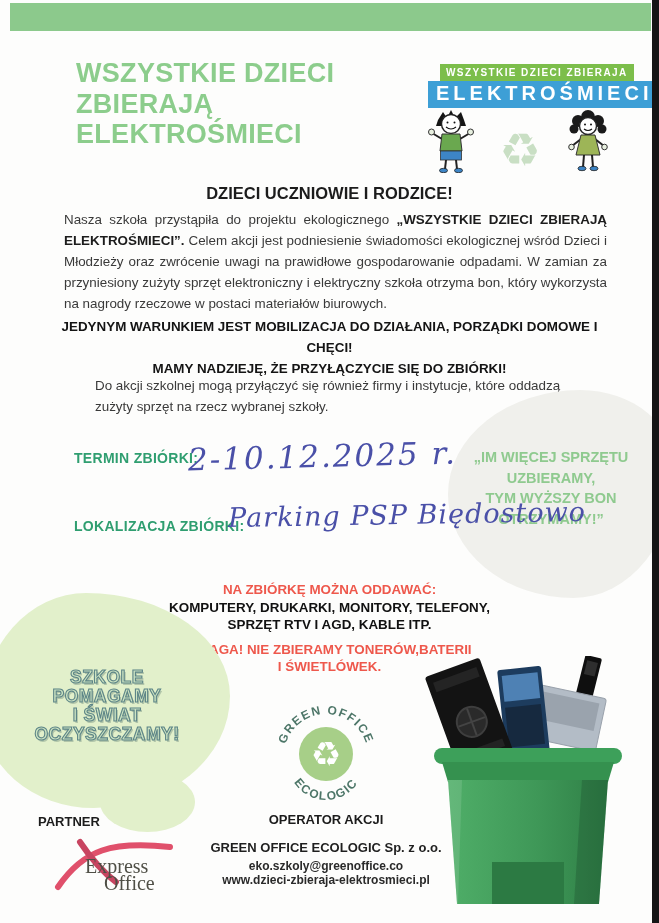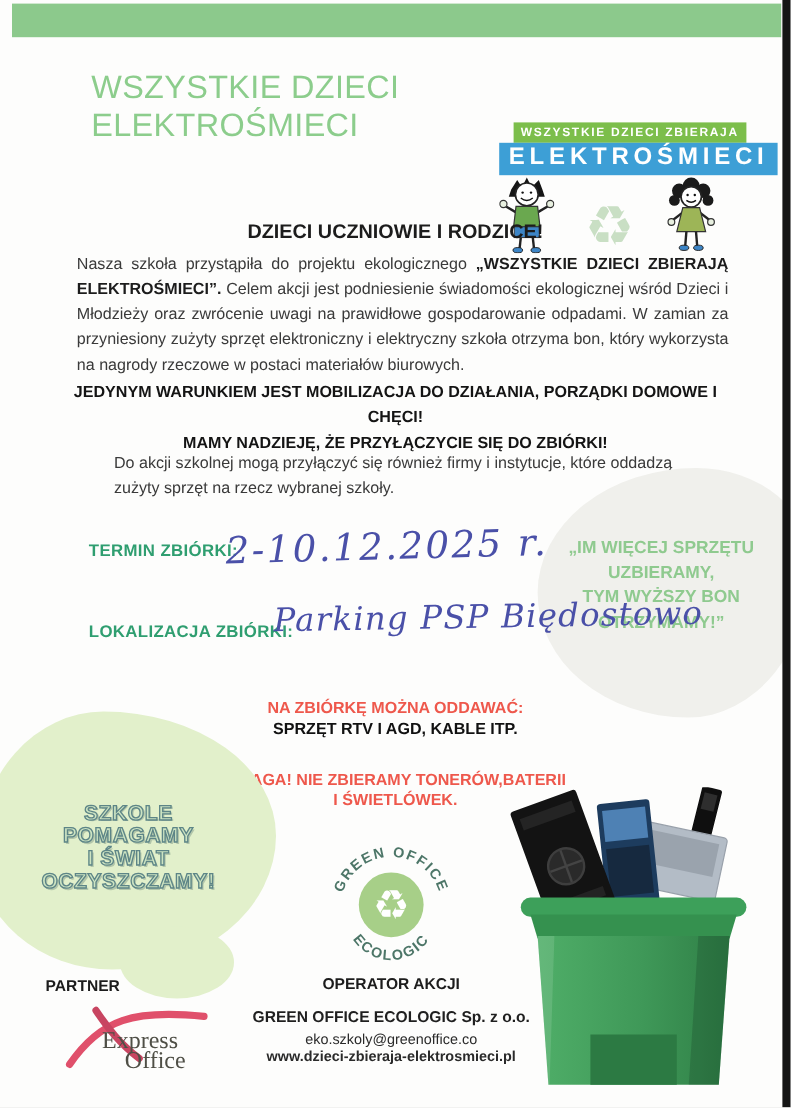--- a/index.html
+++ b/index.html
@@ -3,24 +3,24 @@
 <meta charset="utf-8">
 <style>
   html,body{margin:0;padding:0;background:#e9e9e9;}
   .page{position:relative;width:659px;height:923px;background:#fdfdfc;overflow:hidden;
         font-family:"Liberation Sans",sans-serif;color:#222;}
   .abs{position:absolute;}
 
   .top-bar{left:10px;top:3px;width:641px;height:28px;background:#8cc98c;}
   .scan-edge-right{right:0;top:0;width:7px;height:923px;background:#151515;z-index:60;}
 
-  .title{left:76px;top:58px;width:330px;font-size:27px;font-weight:400;line-height:1.13;
+  .title{left:76px;top:58px;width:330px;font-size:27px;font-weight:700;line-height:1.13;
          color:#8ccd8c;letter-spacing:.3px;}
 
-  .logo{left:416px;top:62px;width:190px;margin-top:38px;}
+  .logo{left:428px;top:62px;width:190px;}
   .logo-banner-top{display:inline-block;background:#7cbe4b;color:#fff;font-size:10px;font-weight:700;
          letter-spacing:1.4px;padding:3px 6px;margin-left:12px;white-space:nowrap;}
   .logo-banner-bottom{display:inline-block;background:#3d9fd6;color:#fff;font-size:20px;font-weight:700;
          letter-spacing:4px;padding:1px 8px 3px;white-space:nowrap;}
   .logo-kids{display:flex;align-items:flex-end;justify-content:space-between;width:182px;margin-top:1px;}
   .recycle-big{font-size:46px;line-height:1;color:#c9dfc4;}
 
   .heading{left:57px;top:184px;width:545px;text-align:center;font-size:16.5px;font-weight:800;color:#1c1c1c;}
 
   .intro{left:64px;top:210px;width:543px;font-size:13.4px;line-height:1.56;text-align:justify;color:#3a3a3a;}
@@ -53,34 +53,35 @@
   .blob-green-tail{left:100px;top:772px;width:95px;height:60px;background:#e2f0cb;border-radius:50%;z-index:1;}
   .slogan{left:18px;top:668px;width:178px;text-align:center;z-index:2;font-weight:800;font-size:17.5px;
           line-height:1.08;letter-spacing:.5px;color:#cde4c2;
           -webkit-text-stroke:1.1px #5d8587;text-shadow:1.5px 1.5px 0 rgba(90,120,110,.35);}
 
   .go-logo{left:276px;top:700px;z-index:2;}
   .operator-label{left:240px;top:812px;width:172px;text-align:center;font-weight:800;font-size:13px;color:#1c1c1c;}
   .partner-label{left:38px;top:814px;font-weight:800;font-size:13px;color:#1c1c1c;z-index:2;}
   .express-logo{left:52px;top:833px;z-index:2;}
   .operator-company{left:195px;top:840px;width:262px;text-align:center;font-weight:700;font-size:13px;color:#1f1f1f;}
-  .operator-email{left:195px;top:859px;width:262px;text-align:center;font-weight:400;font-size:12px;color:#2a2a2a;}
+  .operator-email{left:195px;top:859px;width:262px;text-align:center;font-weight:700;font-size:12px;color:#2a2a2a;}
   .operator-website{left:195px;top:873px;width:262px;text-align:center;font-weight:700;font-size:12px;color:#2a2a2a;}
 
   .bin{left:422px;top:656px;z-index:2;}
 </style>
 </head>
 <body>
 
 <div class="page">
 
   <div class="abs top-bar"></div>
 
   <div class="abs title">
     <div>WSZYSTKIE DZIECI</div>
+    <div>ZBIERAJĄ</div>
     <div>ELEKTROŚMIECI</div>
   </div>
 
   <div class="abs logo">
     <div class="logo-banner-top">WSZYSTKIE DZIECI ZBIERAJA</div><br>
     <div class="logo-banner-bottom">ELEKTROŚMIECI</div>
     <div class="logo-kids">
       <svg width="46" height="64" viewBox="0 0 46 64">
         <path d="M10,11 L15,3 L19,9 L23,1 L27,9 L33,3 L36,11 L38,17 L8,17 Z" fill="#151515"></path>
         <circle cx="23" cy="15" r="9.5" fill="#fff" stroke="#222" stroke-width="1.4"></circle>
@@ -142,20 +143,21 @@
   </div>
 
   <div class="abs field-label termin-label">TERMIN ZBIÓRKI:</div>
   <div class="abs handwriting termin-value">2-10.12.2025 r.</div>
 
   <div class="abs field-label lokalizacja-label">LOKALIZACJA ZBIÓRKI:</div>
   <div class="abs handwriting lokalizacja-value">Parking PSP Biędostowo</div>
 
   <div class="abs collect-heading">NA ZBIÓRKĘ MOŻNA ODDAWAĆ:</div>
   <div class="abs collect-lines">
+    <div>KOMPUTERY, DRUKARKI, MONITORY, TELEFONY,</div>
     <div>SPRZĘT RTV I AGD, KABLE ITP.</div>
   </div>
   <div class="abs warning">
     <div>UWAGA! NIE ZBIERAMY TONERÓW,BATERII</div>
     <div>I ŚWIETLÓWEK.</div>
   </div>
 
   <div class="abs blob-green"></div>
   <div class="abs blob-green-tail"></div>
   <div class="abs slogan">

